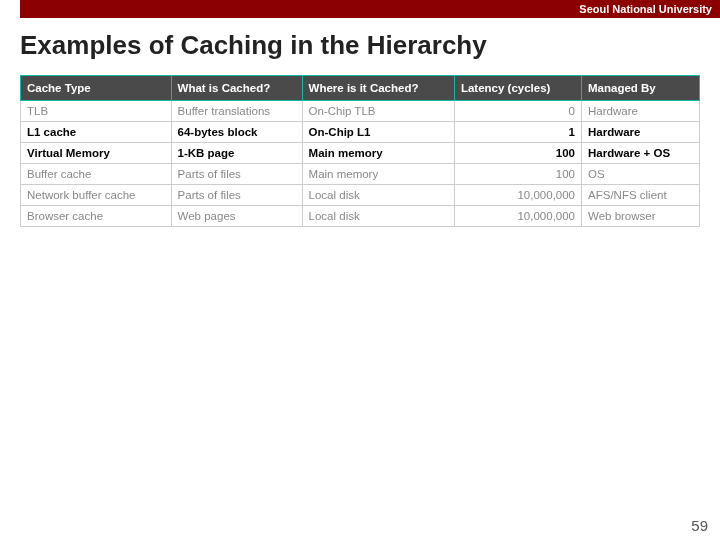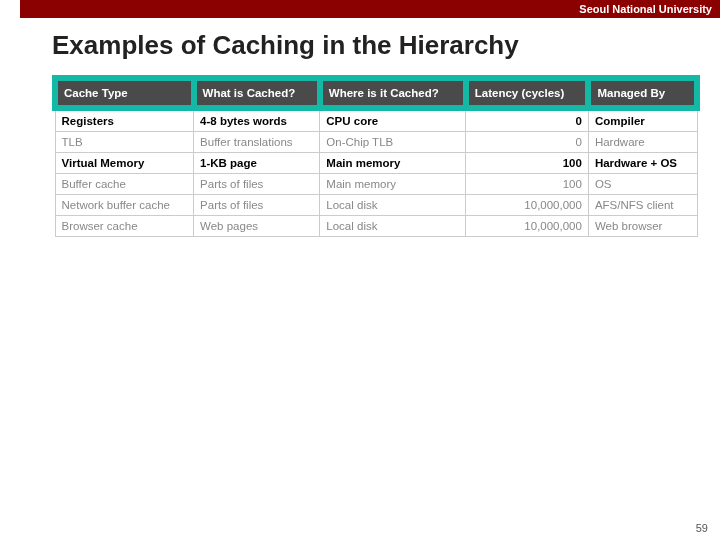--- a/index.html
+++ b/index.html
@@ -15,61 +15,60 @@
       background: #8b0000;
       color: #fff;
       font-size: 11px;
       font-weight: bold;
       text-align: right;
       padding: 3px 8px;
       margin-left: 20px;
     }
     .content {
       padding: 12px 20px 8px 20px;
-      margin-left: 32px;
     }
     .page-title {
       font-size: 26px;
       font-weight: bold;
       margin-bottom: 14px;
       color: #222;
     }
     table {
       width: 100%;
       border-collapse: collapse;
       font-size: 11.5px;
     }
     th {
       background: #4a4a4a;
       color: #fff;
       padding: 6px 6px;
       text-align: left;
       font-weight: bold;
-      border: 6px solid #14b8a6;
+      border: 1px solid #14b8a6;
     }
     td {
       padding: 4px 6px;
       border: 1px solid #ccc;
       vertical-align: top;
     }
     .row-bold td {
       font-weight: bold;
       color: #000;
     }
     .row-muted td {
       color: #888;
     }
     td.num {
       text-align: right;
     }
     .page-num {
       position: absolute;
       bottom: 6px;
       right: 12px;
-      font-size: 11px;
+      font-size: 15px;
       color: #555;
     }
   </style>
 </head>
 <body>
 
 <div class="top-bar">Seoul National University</div>
 
 <div class="content">
   <div class="page-title">Examples of Caching in the Hierarchy</div>
@@ -78,32 +77,32 @@
     <thead>
       <tr id="header-row">
           <th>Cache Type</th>
           <th>What is Cached?</th>
           <th>Where is it Cached?</th>
           <th>Latency (cycles)</th>
           <th>Managed By</th>
         </tr>
     </thead>
     <tbody id="table-body">
-        <tr class="row-bold">
-          <td>Registers</td>
-          <td>4-8 bytes words</td>
-          <td>CPU core</td>
-          <td class="num">0</td>
-          <td>Compiler</td>
-        </tr>
         <tr class="row-muted">
           <td>TLB</td>
           <td>Buffer translations</td>
           <td>On-Chip TLB</td>
           <td class="num">0</td>
+          <td>Hardware</td>
+        </tr>
+        <tr class="row-bold">
+          <td>L1 cache</td>
+          <td>64-bytes block</td>
+          <td>On-Chip L1</td>
+          <td class="num">1</td>
           <td>Hardware</td>
         </tr>
         <tr class="row-bold">
           <td>Virtual Memory</td>
           <td>1-KB page</td>
           <td>Main memory</td>
           <td class="num">100</td>
           <td>Hardware + OS</td>
         </tr>
         <tr class="row-muted">

